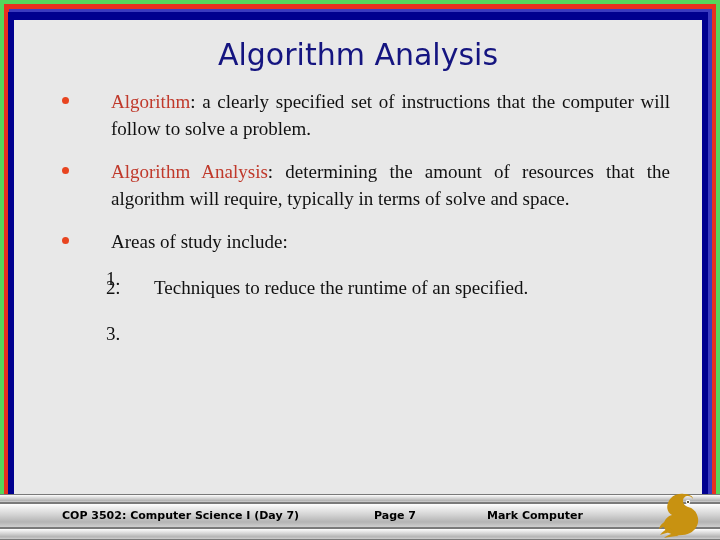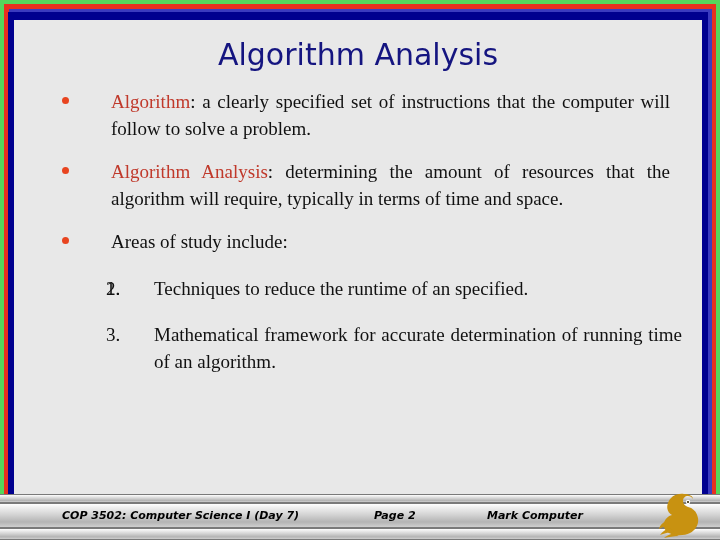--- a/index.html
+++ b/index.html
@@ -89,21 +89,21 @@
     position: relative;
     display: block;
     padding-left: 97px;
     padding-right: 32px;
     margin-bottom: 16px;
     font-size: 19px;
     line-height: 27px;
     color: #111111;
     text-align: justify;
   }
-  .bullet-row.last-main { margin-bottom: 20px; }
+  .bullet-row.last-main { margin-bottom: 10px; }
 
   .bullet-dot {
     position: absolute;
     left: 48px;
     top: 9px;
     width: 7px;
     height: 7px;
     background: #e8441f;
     border-radius: 50%;
   }
@@ -154,21 +154,20 @@
   .fbar-top    { top: 0px;  height: 9px; }
   .fbar-main   { top: 9px;  height: 25px; }
   .fbar-bottom { top: 34px; height: 12px; }
 
   .footer-text {
     position: absolute;
     top: 10px;
     height: 23px;
     line-height: 23px;
     font-family: "DejaVu Sans", "Liberation Sans", sans-serif;
-    font-style: italic;
     font-weight: bold;
     font-size: 11px;
     color: #000000;
     white-space: nowrap;
   }
   .f-course { left: 62px; }
   .f-page   { left: 374px; }
   .f-author { left: 487px; }
 
   .logo {
@@ -196,52 +195,51 @@
 
     <div class="bullets">
 
       <div class="bullet-row">
         <span class="bullet-dot"></span>
         <span class="accent">Algorithm</span><span>: a clearly specified set of instructions that the computer will follow to solve a problem.</span>
       </div>
 
       <div class="bullet-row">
         <span class="bullet-dot"></span>
-        <span class="accent">Algorithm Analysis</span><span>: determining the amount of resources that the algorithm will require, typically in terms of time and space.</span>
+        <span class="accent">Algorithm Analysis</span><span>: determining the amount of resources that the algorithm will require, typically in terms of solve and space.</span>
       </div>
 
       <div class="bullet-row last-main">
         <span class="bullet-dot"></span>
         <span>Areas of study include:</span>
       </div>
 
       <div class="numbered">
         <span class="num">1.</span>
       </div>
 
       <div class="numbered">
         <span class="num">2.</span>
         <span>Techniques to reduce the runtime of an specified.</span>
       </div>
 
       <div class="numbered">
         <span class="num">3.</span>
-        <span>Mathematical framework for accurate determination of running time of an algorithm.</span>
       </div>
 
     </div>
   </div>
 
   <div class="footer">
     <div class="fbar fbar-top"></div>
     <div class="fbar fbar-main"></div>
     <div class="fbar fbar-bottom"></div>
 
     <div class="footer-text f-course">COP 3502: Computer Science I  (Day 7)</div>
-    <div class="footer-text f-page">Page 2</div>
+    <div class="footer-text f-page">Page 7</div>
     <div class="footer-text f-author">Mark Computer</div>
   </div>
 
   <div class="logo">
     <svg width="52" height="52" viewBox="0 0 52 52" xmlns="http://www.w3.org/2000/svg">
       <g fill="#c89211">
         <path d="M30 6 C22 5 16 9 14 15 C12 20 14 25 18 27 C14 28 11 31 10 35 C9 39 11 43 15 45 C21 48 30 48 36 45 C42 42 45 36 44 30 C43 24 39 20 34 19 C31 18 29 16 29 13 C29 10 31 8 34 8 C36 8 38 9 39 11 C39 8 35 6 30 6 Z"></path>
         <path d="M13 33 C9 34 6 37 5 41 C8 39 12 38 16 38 C14 36 13 34 13 33 Z"></path>
         <path d="M16 40 C12 41 8 44 6 47 C11 45 16 44 21 44 C19 43 17 41 16 40 Z"></path>
         <path d="M20 45 C16 46 12 48 10 50 C15 49 20 48 25 48 C23 47 21 46 20 45 Z"></path>

